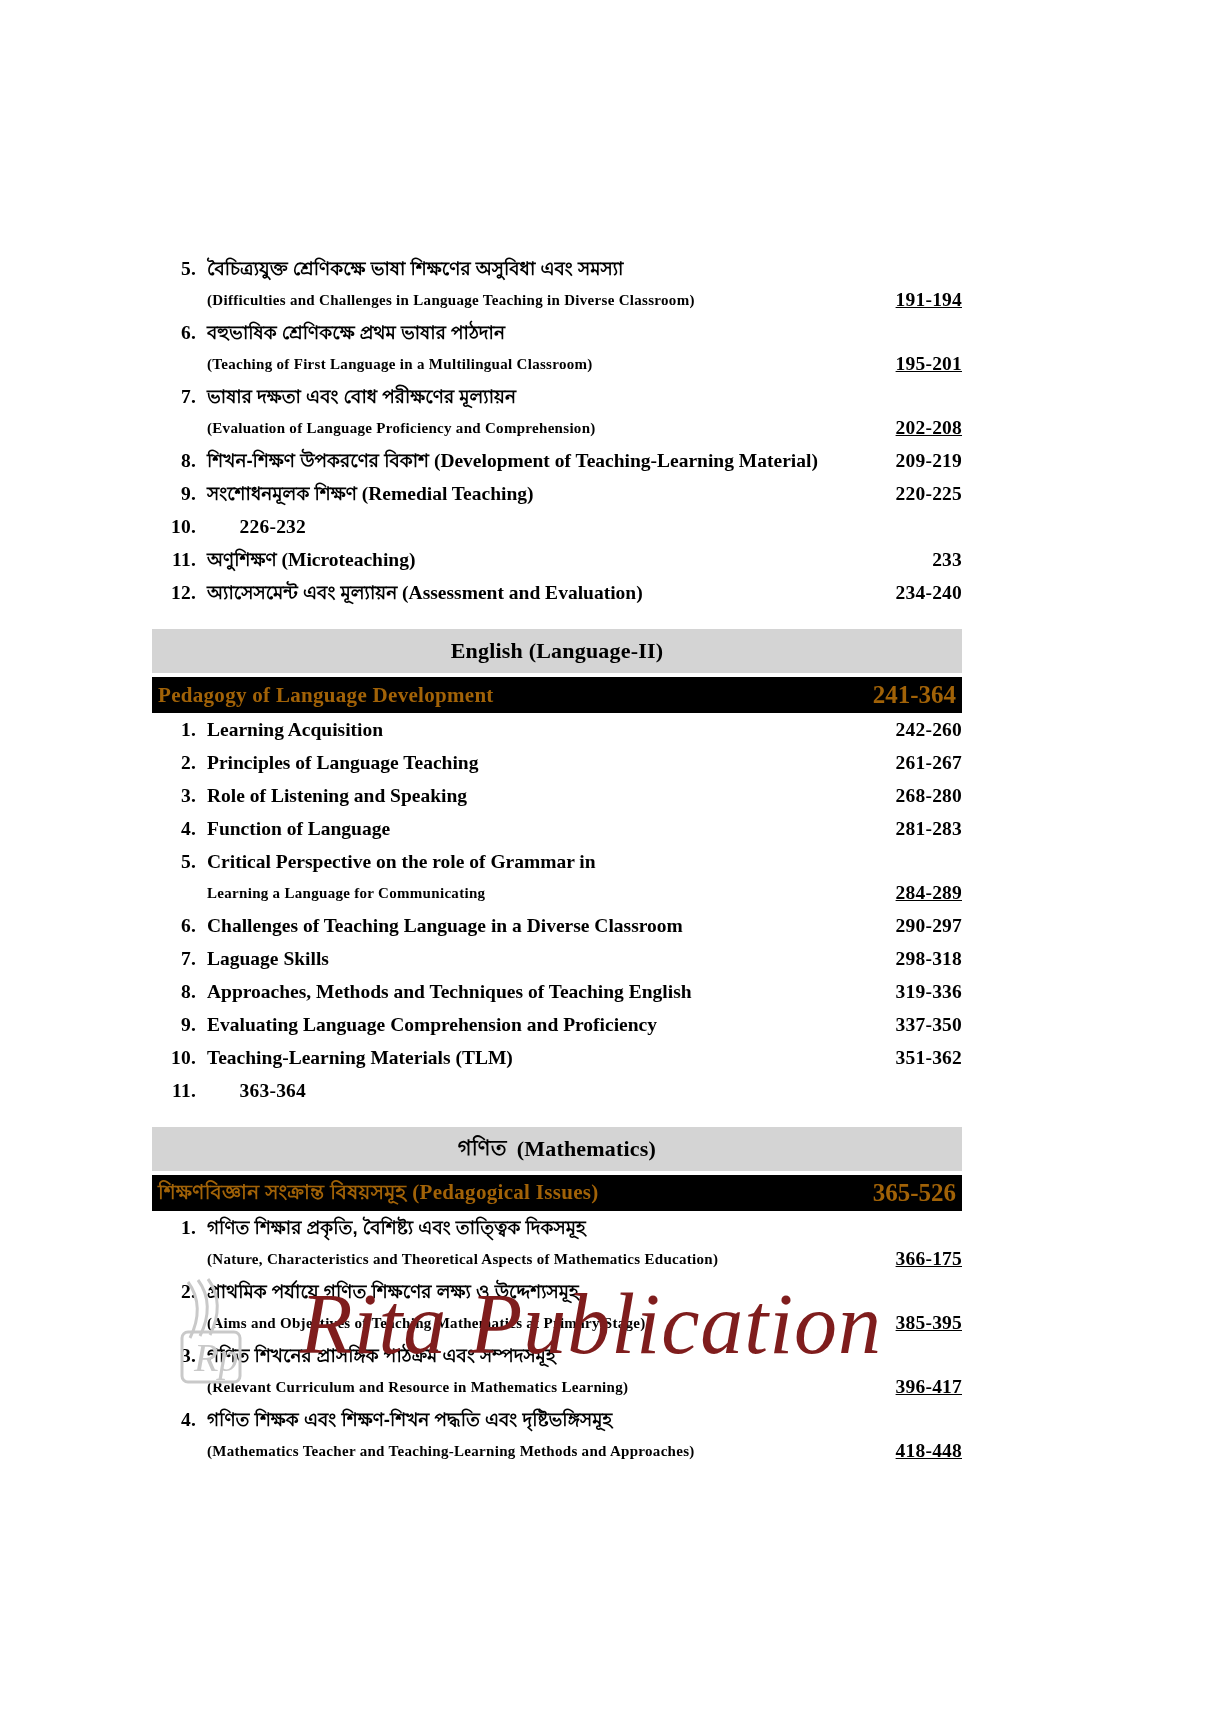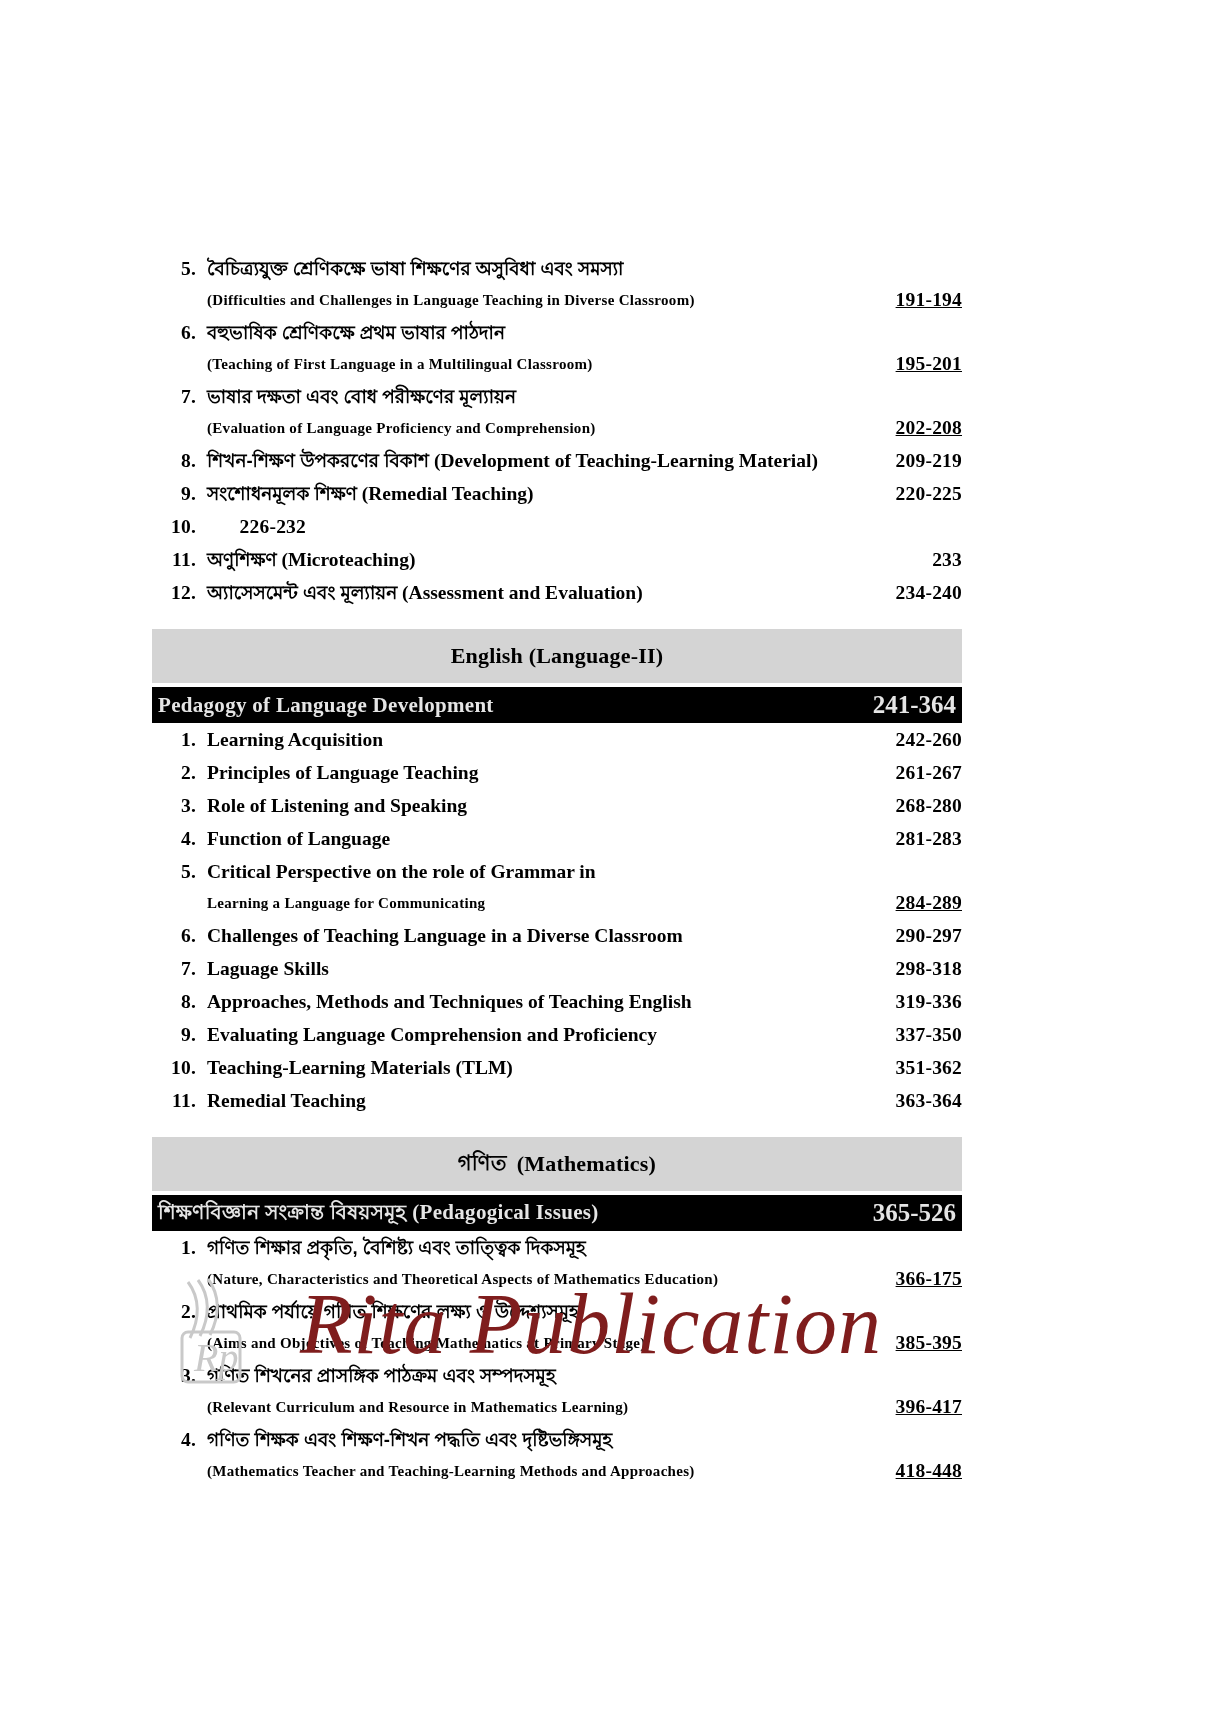--- a/index.html
+++ b/index.html
@@ -64,41 +64,41 @@
     line-height:33px;
     align-self:flex-end;
     letter-spacing:0.2px;
   }
   .row.two .pg{ align-self:flex-end;text-decoration:underline; }
   .row.single .pg{ align-self:flex-start; }
 
   
   .banner{
     background:#d4d4d4;
-    height:54px;
+    height:44px;
     width:810px;
     display:flex;
     align-items:center;
     justify-content:center;
     margin-top:20px;
   }
   .banner span{
     font-weight:bold;
     font-size:22px;
     letter-spacing:0.2px;
   }
   .banner span.bn{
     font-family:"Liberation Sans","DejaVu Sans",sans-serif;
     font-size:21px;
   }
 
   
   .blackbar{
     background:#000000;
-    color:#e5e5e5;
+    color:#a16207;
     height:36px;
     width:810px;
     display:flex;
     align-items:center;
     margin-top:4px;
     padding:0;
   }
   .blackbar .bt{
     flex:1 1 auto;
     padding-left:6px;
@@ -293,21 +293,20 @@
     </div>
 
     <div class="row single">
       <div class="num">10.</div>
       <div class="txt">Teaching-Learning Materials (TLM)</div>
       <div class="pg">351-362</div>
     </div>
 
     <div class="row single">
       <div class="num">11.</div>
-      <div class="txt">Remedial Teaching</div>
       <div class="pg">363-364</div>
     </div>
   </div>
 
   <div class="banner">
     <span class="bn">গণিত</span>
     <span style="width:10px"></span>
     <span>(Mathematics)</span>
   </div>
 

